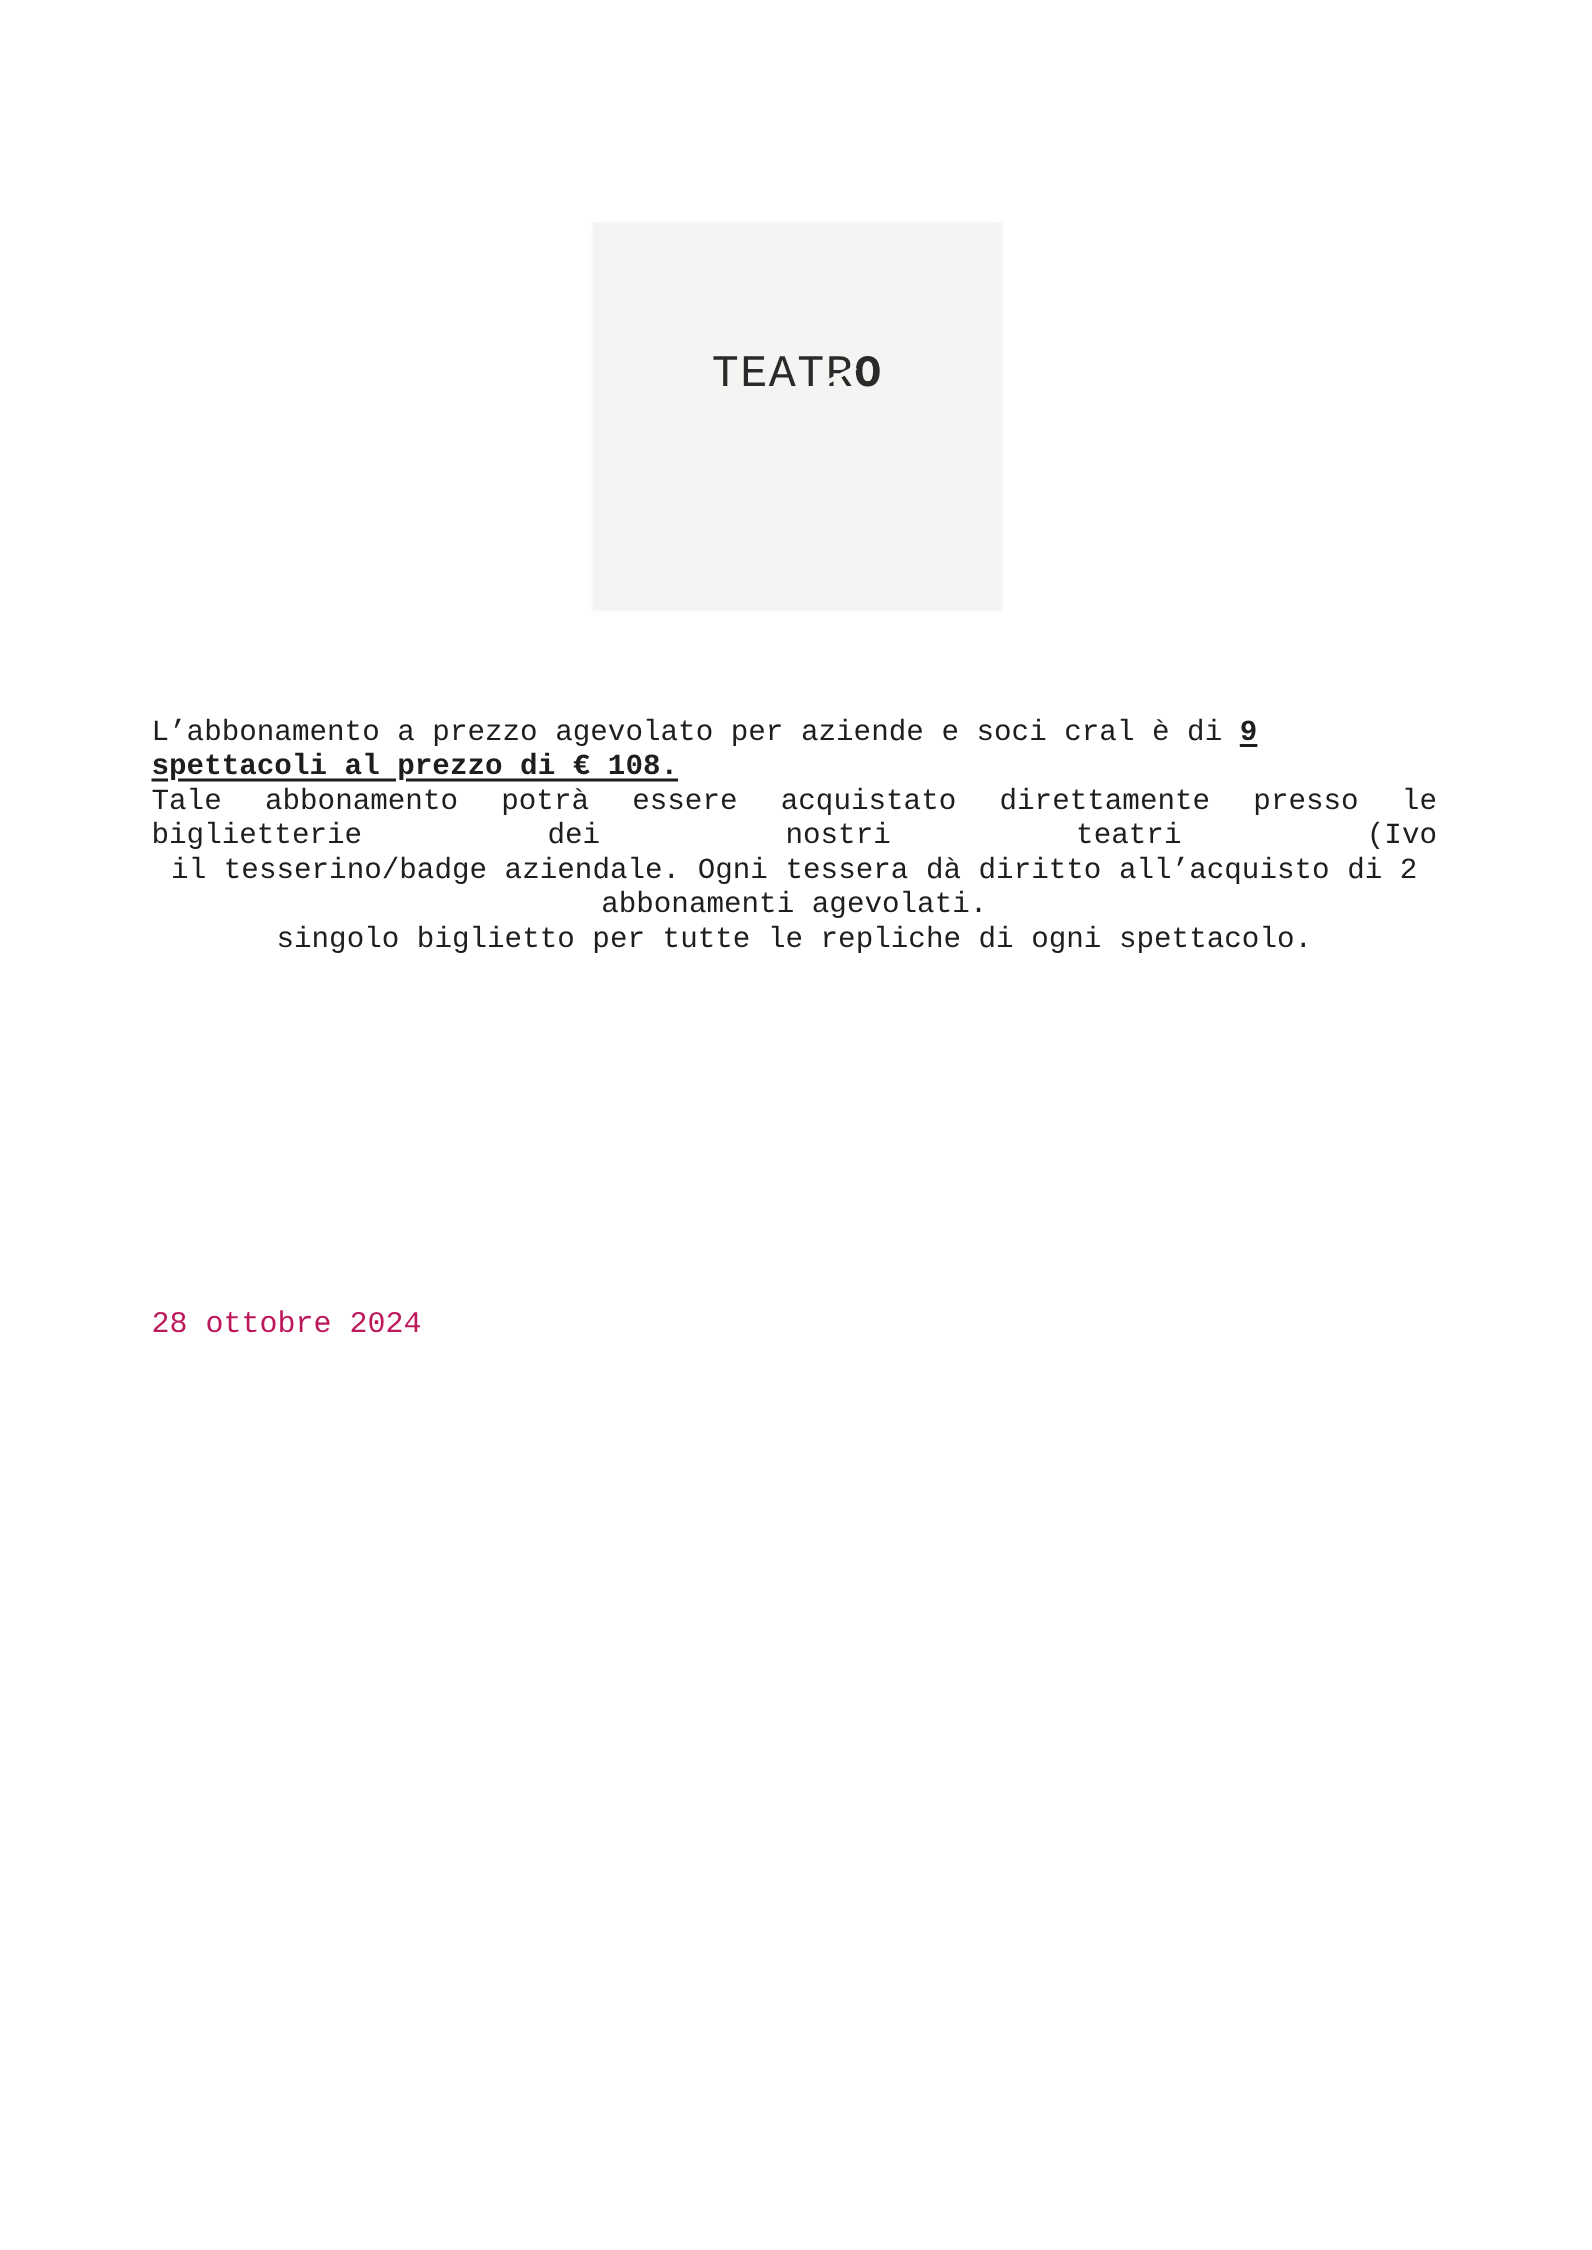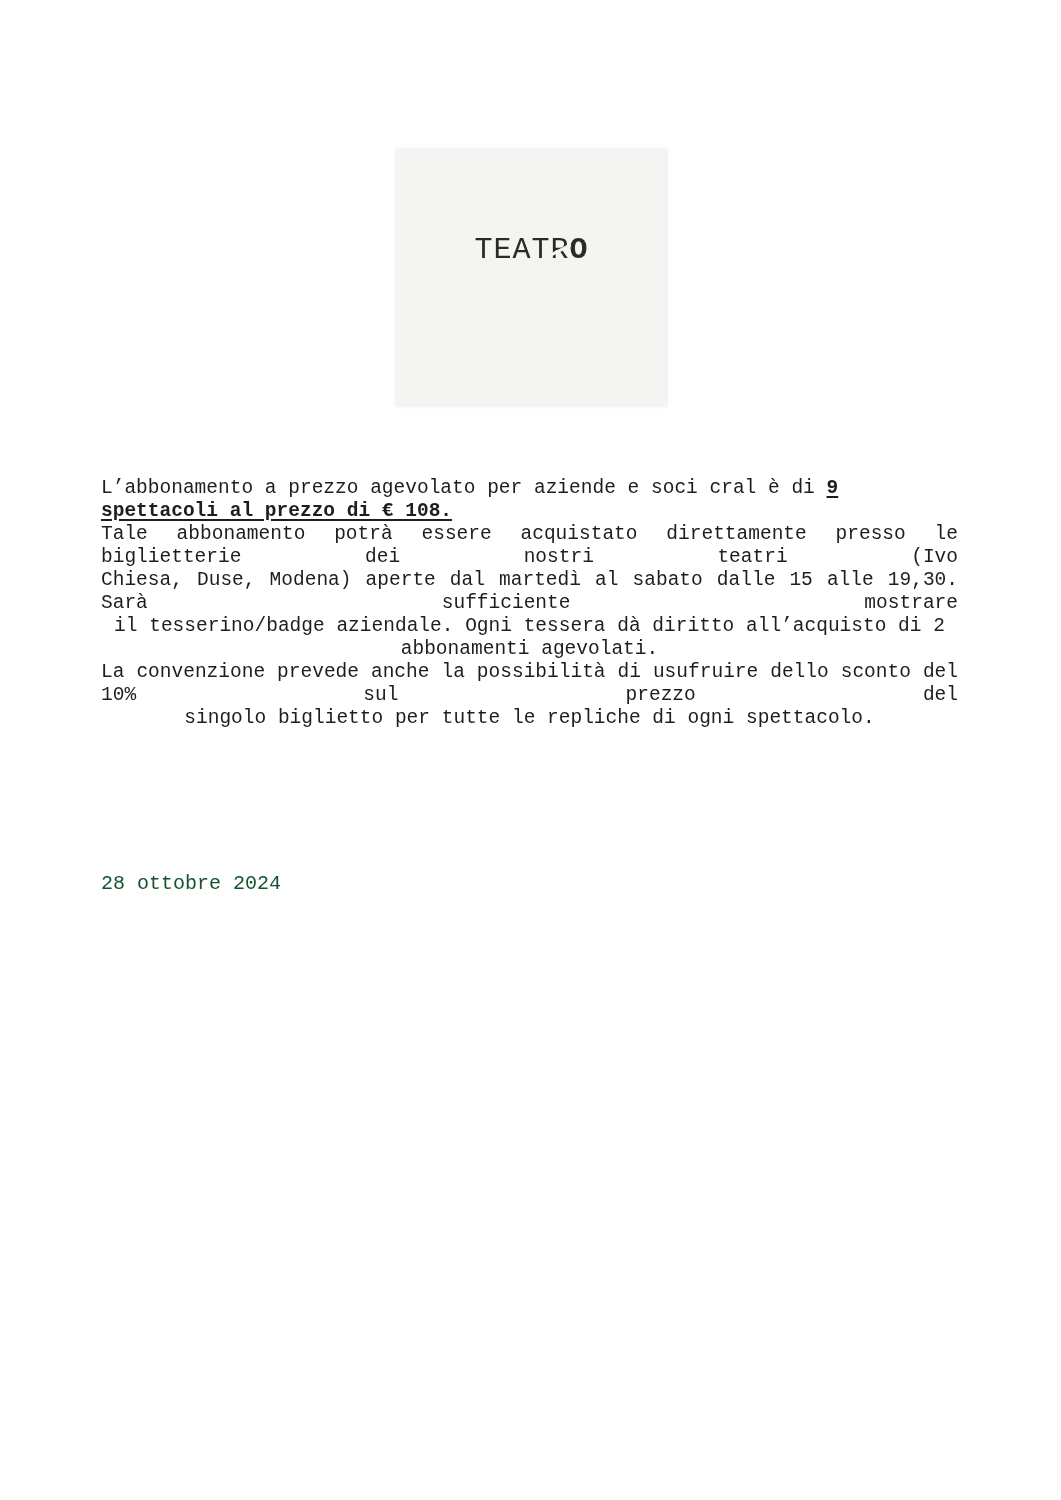--- a/index.html
+++ b/index.html
@@ -106,44 +106,42 @@
     text-align: center;
   }
 
   
   .date {
     position: absolute;
     left: 101px;
     top: 848px;
     font-size: 20px;
     line-height: 23px;
-    color: #14532d;
+    color: #be185d;
   }
 </style>
 </head>
 <body>
 
 <div class="page">
 
   <div class="logo-block">
     <div class="logo-text">
       <span class="logo-line"><span class="lt">TEAT</span><span class="stencil stencil-r">R</span><span class="lb">O</span></span>
     </div>
   </div>
 
   <div class="textblock">
     <p class="p1">
       <span>L’abbonamento a prezzo agevolato per aziende e soci cral è di </span><span class="bu">9 spettacoli al prezzo di € 108.</span>
     </p>
     <p class="p2">
       <span class="jl">Tale abbonamento potrà essere acquistato direttamente presso le biglietterie dei nostri teatri (Ivo</span>
-      <span class="jl">Chiesa, Duse, Modena) aperte dal martedì al sabato dalle 15 alle 19,30. Sarà sufficiente mostrare</span>
       <span class="ll">il tesserino/badge aziendale. Ogni tessera dà diritto all’acquisto di 2 abbonamenti agevolati.</span>
     </p>
     <p class="p3">
-      <span class="jl">La convenzione prevede anche la possibilità di usufruire dello sconto del 10% sul prezzo del</span>
       <span class="ll">singolo biglietto per tutte le repliche di ogni spettacolo.</span>
     </p>
   </div>
 
   <div class="date">28 ottobre 2024</div>
 
 </div>
 
 </body></html>

